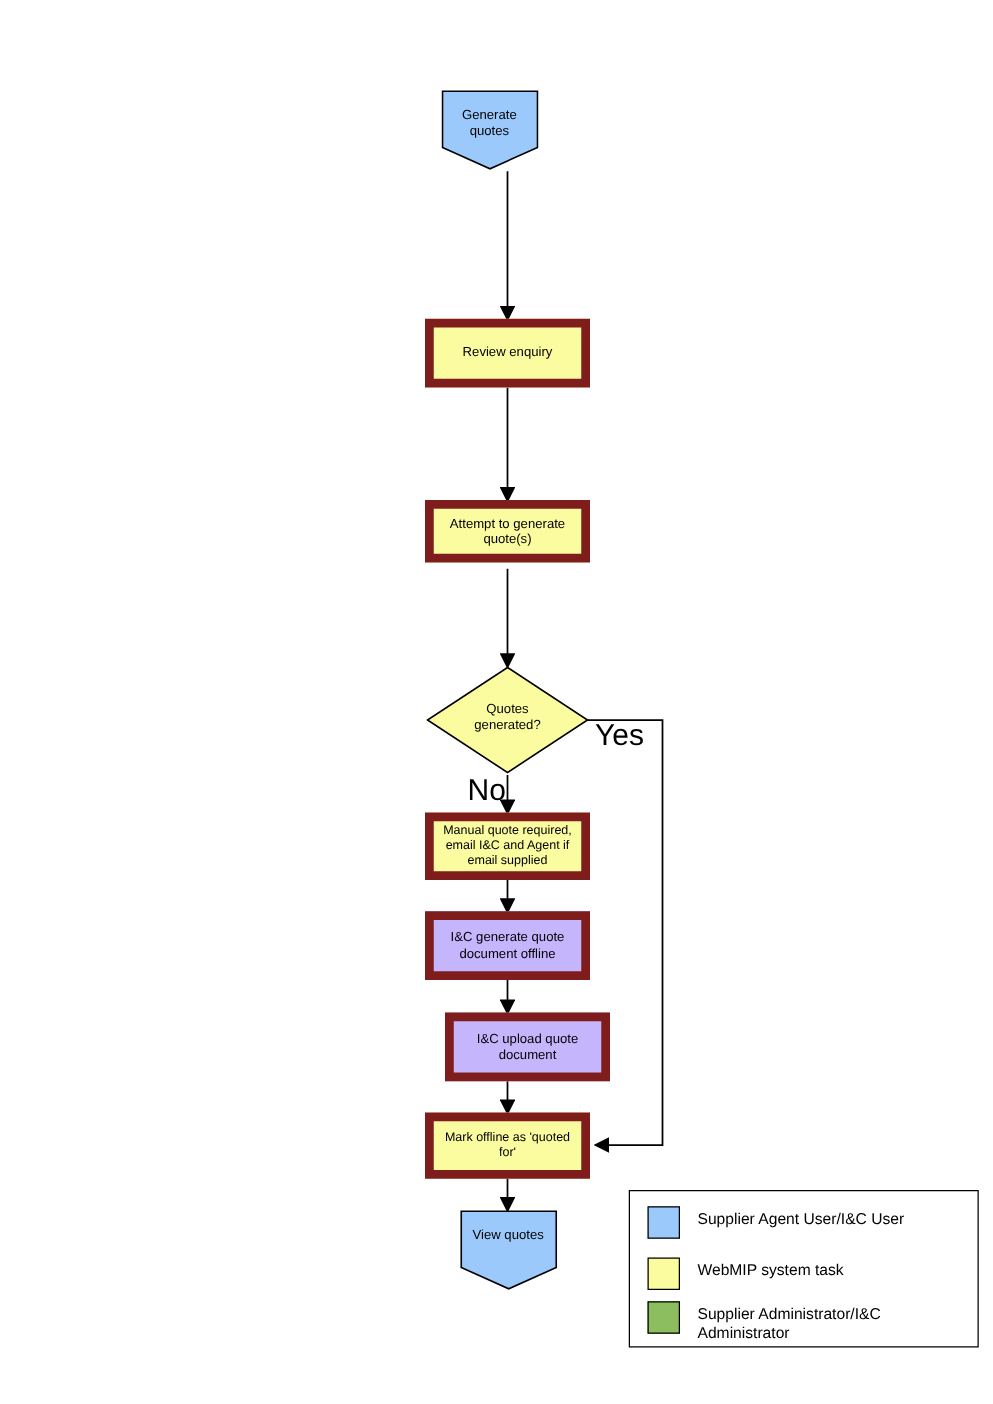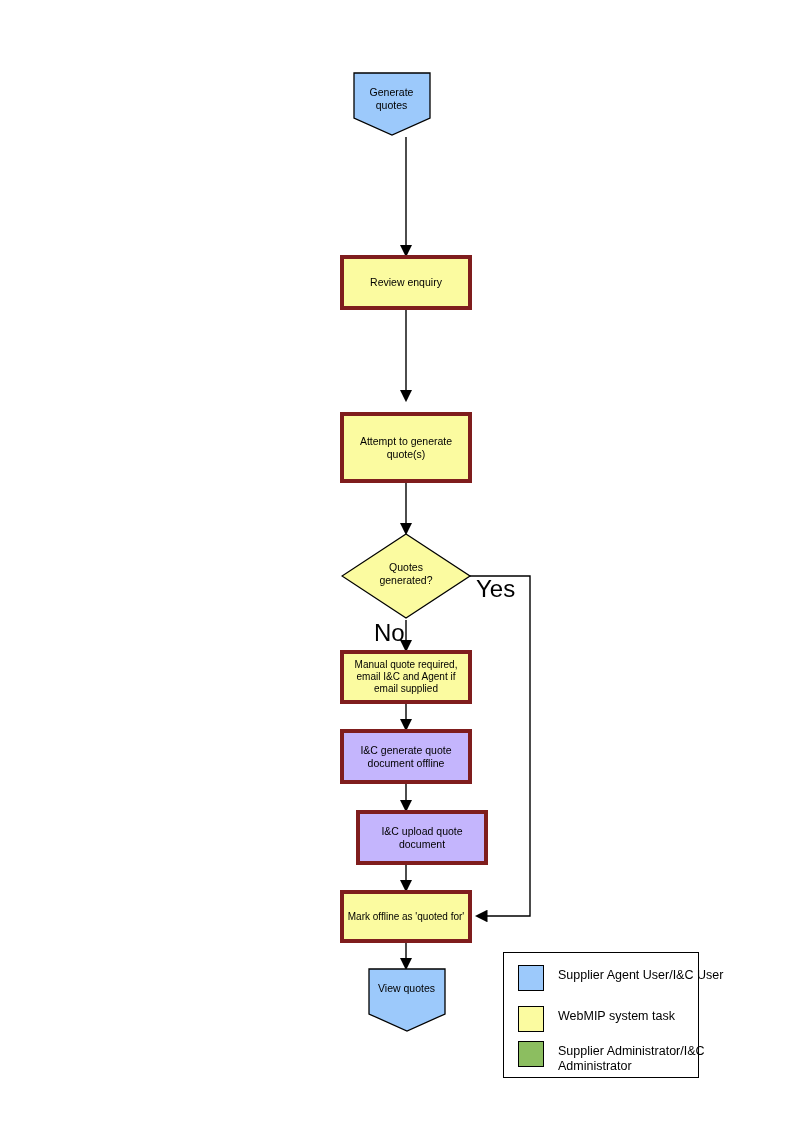--- a/index.html
+++ b/index.html
@@ -4,21 +4,21 @@
 <style>
   html,body{margin:0;padding:0;background:#ffffff;}
   body{width:794px;height:1123px;position:relative;overflow:hidden;
        font-family:"Liberation Sans", sans-serif;color:#000;}
 
   #canvas{position:absolute;left:0;top:0;width:794px;height:1123px;}
 
   .node{position:absolute;box-sizing:border-box;display:flex;align-items:center;
         justify-content:center;text-align:center;line-height:1.18;}
 
-  .rect{border:4px solid #7f1d1d;}
+  .rect{border:7px solid #7f1d1d;}
   .fill-blue{background:#c4b5fd;}
   .fill-yellow{background:#FBFBA0;}
 
   .label{position:relative;z-index:3;padding:0 2px;}
 
   
   .pent{position:absolute;}
   .pent svg{display:block;}
   .pent .ptext{position:absolute;left:0;right:0;top:14px;text-align:center;
                font-size:10.5px;line-height:1.2;}
@@ -70,21 +70,21 @@
     <svg width="78" height="65">
       <polygon points="1,1 77,1 77,46 39,63 1,46" fill="#9CC9FB" stroke="#000" stroke-width="1.3"></polygon>
     </svg>
     <div class="ptext">Generate<br>quotes</div>
   </div>
 
   <div class="node rect fill-yellow" style="left:340px;top:255px;width:132px;height:55px;">
     <span class="label nodetext">Review enquiry</span>
   </div>
 
-  <div class="node rect fill-yellow" style="left:340px;top:412px;width:132px;height:71px;">
+  <div class="node rect fill-yellow" style="left:340px;top:400px;width:132px;height:50px;">
     <span class="label nodetext">Attempt to generate<br>quote(s)</span>
   </div>
 
   <div class="diamond" style="left:341px;top:533px;width:130px;height:86px;">
     <svg width="131" height="87">
       <polygon points="65,1 129,43 65,85 1,43" fill="#FBFBA0" stroke="#000" stroke-width="1.3"></polygon>
     </svg>
     <div class="dtext">Quotes<br>generated?</div>
   </div>
 
@@ -107,21 +107,21 @@
     <span class="label nodetext small">Mark offline as 'quoted for'</span>
   </div>
 
   <div class="pent" style="left:368px;top:968px;width:77px;height:64px;">
     <svg width="78" height="65">
       <polygon points="1,1 77,1 77,46 39,63 1,46" fill="#9CC9FB" stroke="#000" stroke-width="1.3"></polygon>
     </svg>
     <div class="ptext">View quotes</div>
   </div>
 
-  <div id="legend" style="left:503px;top:952px;width:196px;height:126px;">
+  <div id="legend" style="left:503px;top:952px;width:280px;height:126px;">
     <div class="lg-row" style="left:14px;top:12px;width:212px;">
       <span class="lg-swatch" style="background:#9CC9FB;"></span>
       <span class="lg-text">Supplier Agent User/I&amp;C User</span>
     </div>
     <div class="lg-row" style="left:14px;top:53px;width:212px;">
       <span class="lg-swatch" style="background:#FBFBA0;"></span>
       <span class="lg-text">WebMIP system task</span>
     </div>
     <div class="lg-row" style="left:14px;top:88px;width:212px;">
       <span class="lg-swatch" style="background:#8CBE60;"></span>

